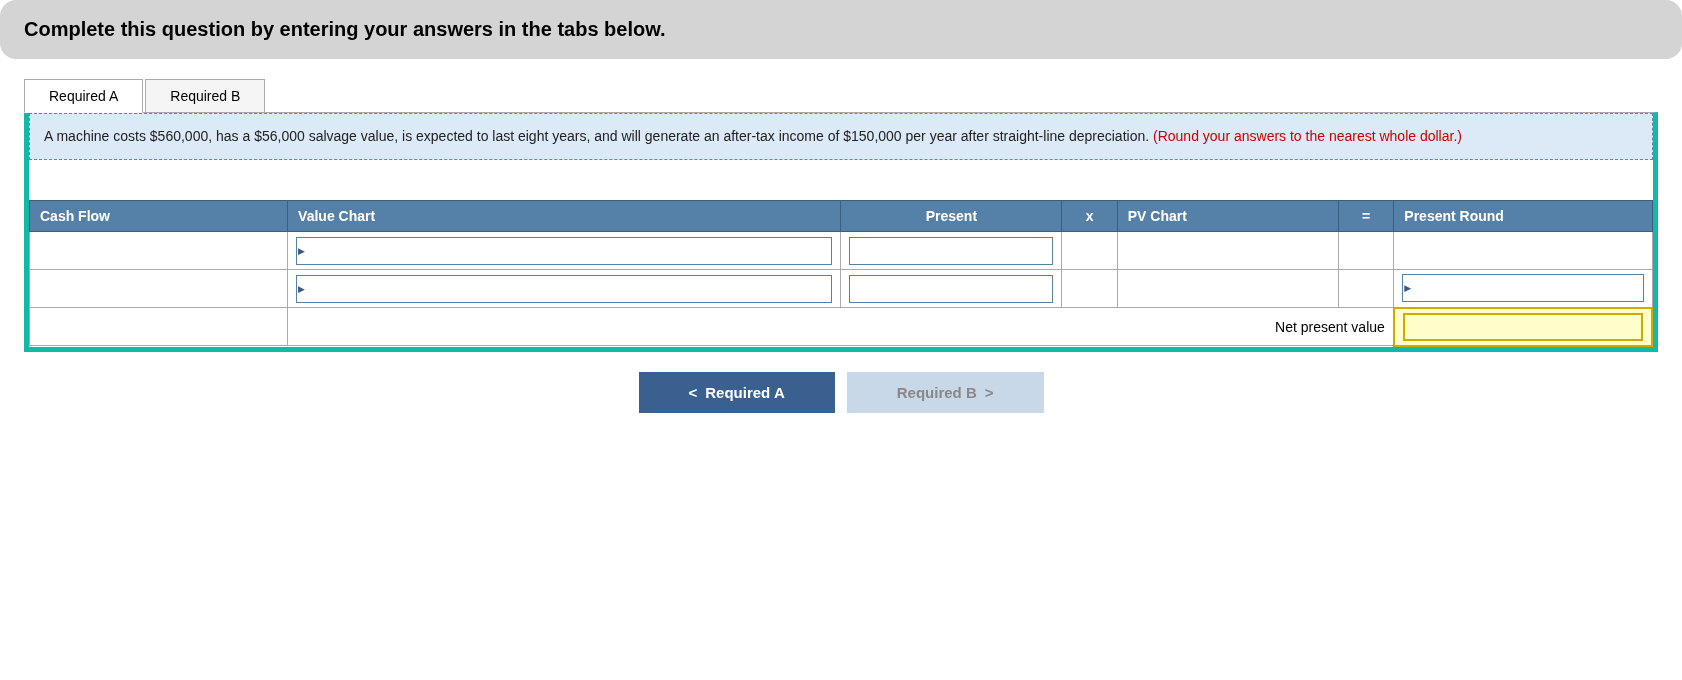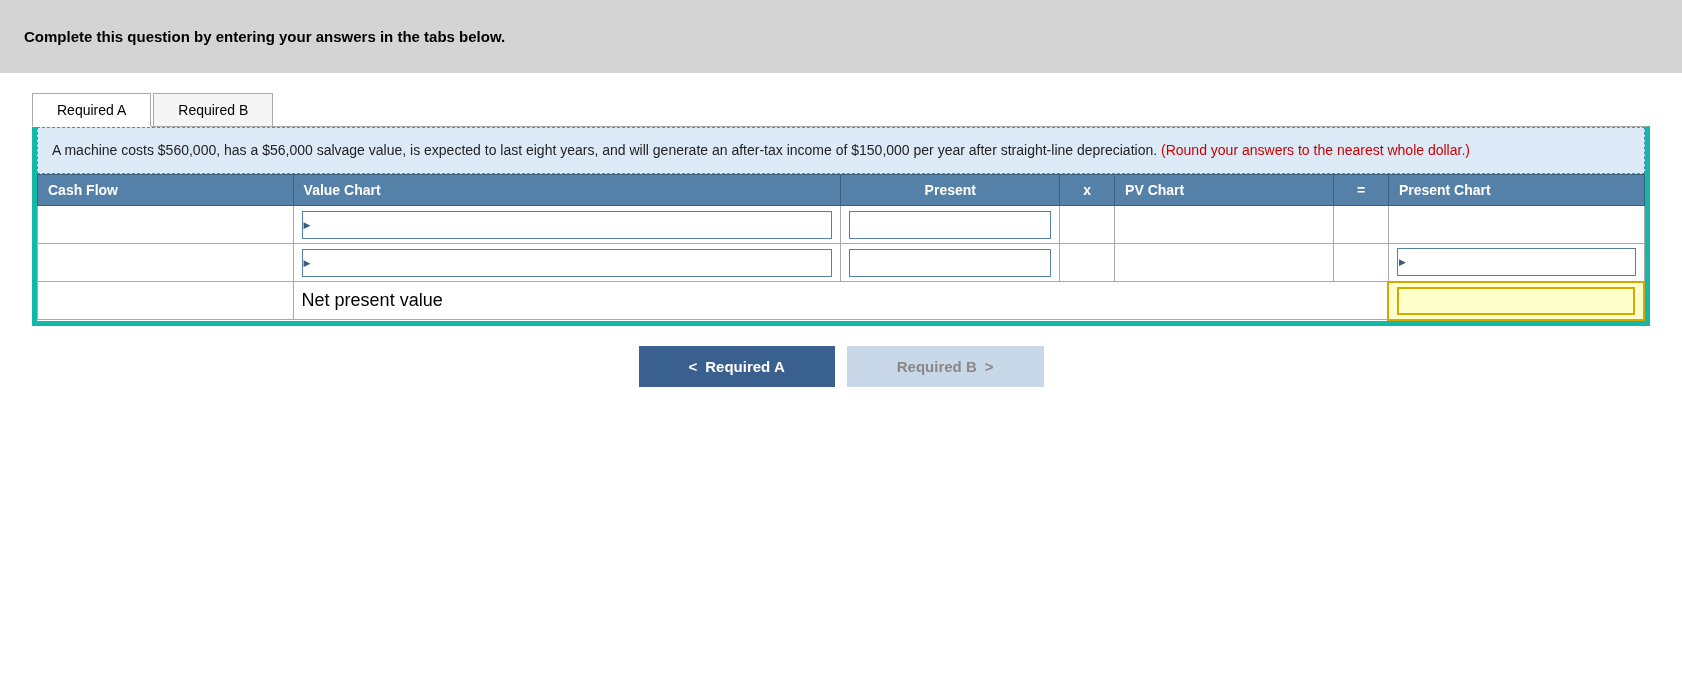--- a/index.html
+++ b/index.html
@@ -11,27 +11,28 @@
     body {
       font-family: Arial, sans-serif;
       font-size: 14px;
       background: #fff;
       width: 1682px;
       min-height: 680px;
     }
 
     .top-banner {
       background: #d4d4d4;
-      padding: 28px 24px;
-      font-weight: bold;
-      font-size: 15px;
+      padding: 18px 24px;
+      font-weight: bold;
+      font-size: 20px;
+      border-radius: 16px;
     }
 
     .main-content {
-      padding: 20px 32px;
+      padding: 20px 24px;
     }
 
     .tabs-container {
       display: flex;
       margin-bottom: 0;
     }
 
     .tab {
       padding: 8px 24px;
       border: 1px solid #aaa;
@@ -70,20 +71,21 @@
       color: #cc0000;
     }
 
     .table-section {
       margin-top: 0;
     }
 
     table {
       width: 100%;
       border-collapse: collapse;
+      margin-top: 40px;
     }
 
     table thead tr {
       background: #5580a8;
       color: #fff;
     }
 
     table thead th {
       border: 1px solid #3a6080;
       padding: 7px 10px;
@@ -281,21 +283,21 @@
             <th class="col-x center">
               <span>x</span>
             </th>
             <th class="col-pv-factor">
               <span>PV Chart</span>
             </th>
             <th class="col-equals center">
               <span>=</span>
             </th>
             <th class="col-present-value">
-              <span>Present Chart</span>
+              <span>Present Round</span>
             </th>
           </tr>
         </thead>
         <tbody>
 
 
 
           <tr>
             <td></td>
             <td>
@@ -331,21 +333,21 @@
             <td></td>
             <td>
               <div class="pv-input-wrapper">
                 <input type="text" class="pv-input-inner" value="" style="">
               </div>
             </td>
           </tr>
 
           <tr>
             <td></td>
-            <td colspan="5" style="text-align:left; font-size:18px;">
+            <td colspan="5" style="text-align:right; font-size:14px;">
               <span>Net present value</span>
             </td>
             <td class="npv-cell present-value-cell">
               <input type="text" style="width: 100%; height: 28px; background: rgb(255, 255, 204); border: 2px solid rgb(212, 168, 0); text-align: right; padding-right: 4px;" value="">
             </td>
           </tr>
         </tbody>
       </table>
     </div>
   </div>

